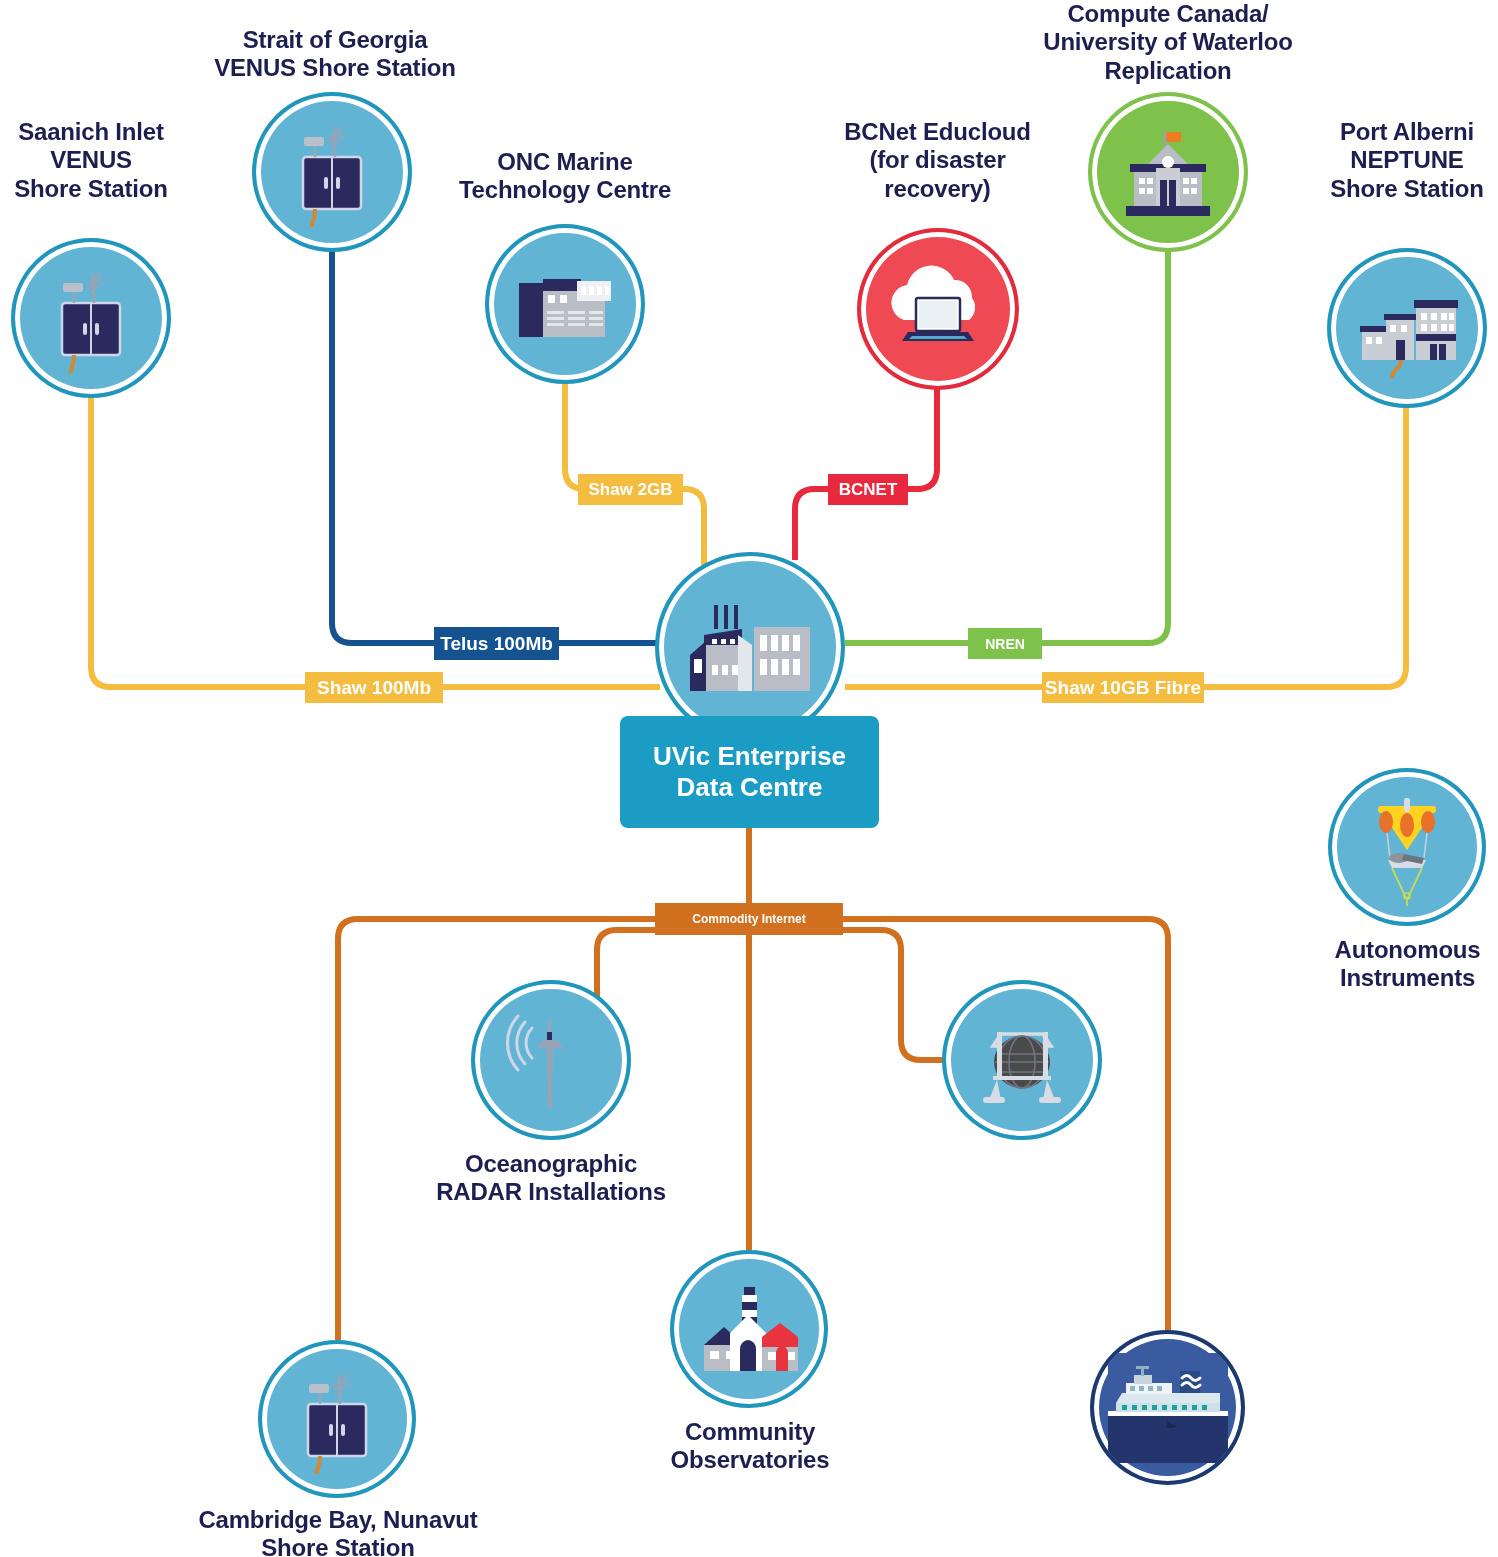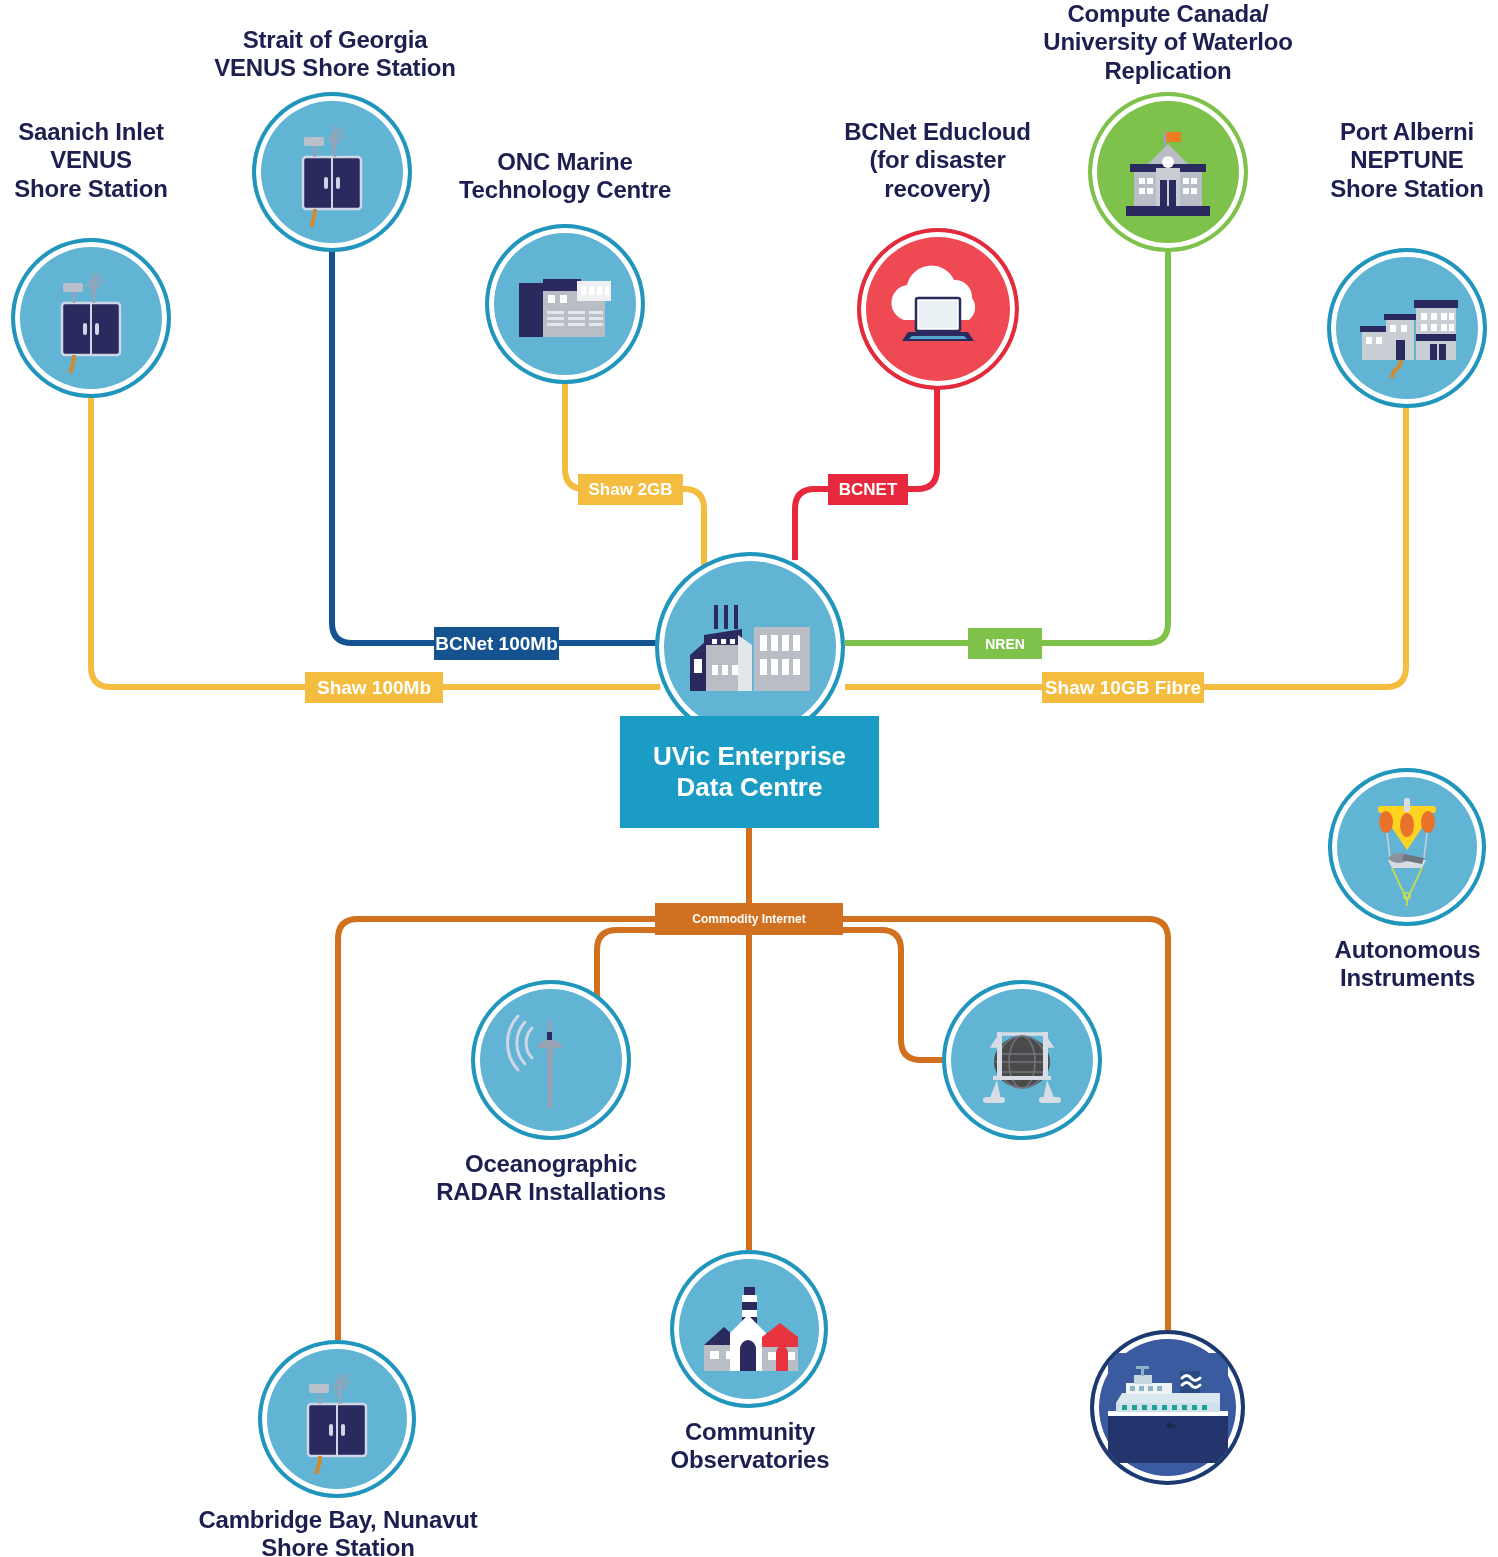--- a/index.html
+++ b/index.html
@@ -55,20 +55,21 @@
   #dc-box {
     position: absolute;
     background: #1b9cc4;
     color: #fff;
     font-weight: 700;
     font-size: 26px;
     line-height: 1.2;
     text-align: center;
     display: flex; align-items: center; justify-content: center;
     white-space: pre-line;
+    border-radius: 8px;
   }
   svg { display:block; }
 </style>
 </head>
 <body>
 
 <div id="stage">
 
   <svg id="wires" viewBox="0 0 1498 1557" width="1498" height="1557" aria-hidden="true">
     <g fill="none" stroke-linecap="butt" stroke-linejoin="round">
@@ -96,21 +97,21 @@
       <path d="M818,930 L881,930 Q901,930 901,950 L901,1040 Q901,1060 921,1060 L947,1060" stroke="#d1711f" stroke-width="6"></path>
 
       <path d="M749,930 L749,1250" stroke="#d1711f" stroke-width="6"></path>
     </g>
   </svg>
 
   <div class="link-label" style="left:578px; top:474px; width:105px; height:31px; background:#f5bd3f; font-size:17px;">Shaw 2GB</div>
 
   <div class="link-label" style="left:828px; top:474px; width:80px; height:31px; background:#e8283c; font-size:17px;">BCNET</div>
 
-  <div class="link-label" style="left:434px; top:627px; width:125px; height:33px; background:#14538f; font-size:19px;">BCNet 100Mb</div>
+  <div class="link-label" style="left:434px; top:627px; width:125px; height:33px; background:#14538f; font-size:19px;">Telus 100Mb</div>
 
   <div class="link-label" style="left:305px; top:672px; width:138px; height:31px; background:#f5bd3f; font-size:19px;">Shaw 100Mb</div>
 
   <div class="link-label" style="left:968px; top:628px; width:74px; height:31px; background:#7ec24b; font-size:14px;text-align:right;">NREN</div>
 
   <div class="link-label" style="left:1042px; top:672px; width:162px; height:31px; background:#f5bd3f; font-size:19px;">Shaw 10GB Fibre</div>
 
   <div class="link-label" style="left:655px; top:903px; width:188px; height:32px; background:#d1711f; font-size:12px;">Commodity Internet</div>
 
   <div class="node" style="left:0px; top:118px; width:182px; height:244px;">

